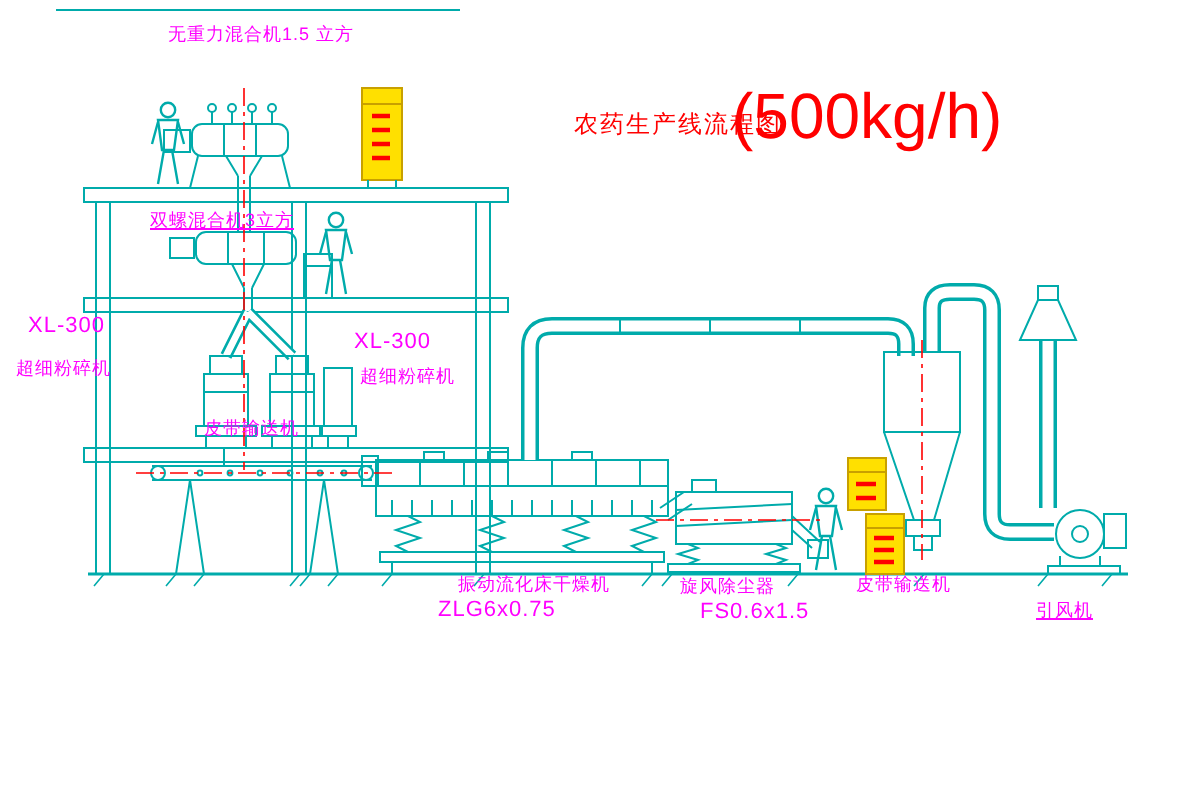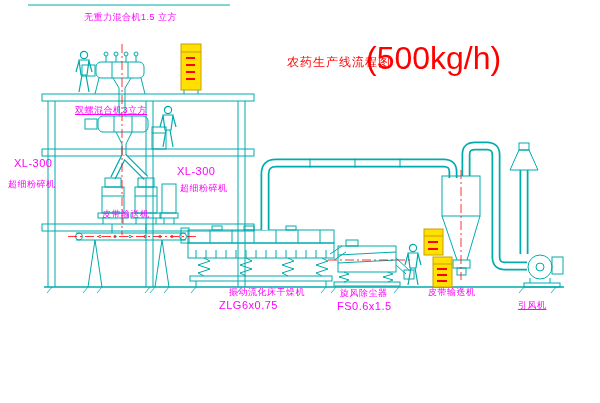--- a/index.html
+++ b/index.html
@@ -227,18 +227,18 @@
   <div class="lbl" style="left:8px;top:180px;">超细粉碎机</div>
   <div class="lbl lbl-md" style="left:177px;top:165px;">XL-300</div>
   <div class="lbl" style="left:180px;top:184px;">超细粉碎机</div>
 
   <div class="lbl" style="left:102px;top:210px;text-align:right;">皮带输送机</div>
 
   <div class="lbl" style="left:229px;top:288px;">振动流化床干燥机</div>
   <div class="lbl lbl-md" style="left:219px;top:299px;text-align:right;">ZLG6x0.75</div>
 
   <div class="lbl" style="left:340px;top:289px;">旋风除尘器</div>
-  <div class="lbl lbl-md" style="left:337px;top:300px;">FS0.6x1.5</div>
+  <div class="lbl lbl-md" style="left:350px;top:300px;">FS0.6x1.5</div>
 
   <div class="lbl" style="left:428px;top:288px;">皮带输送机</div>
   <div class="lbl" style="left:518px;top:301px;text-decoration:underline;">引风机</div>
 
 </div>
 
 </body></html>

